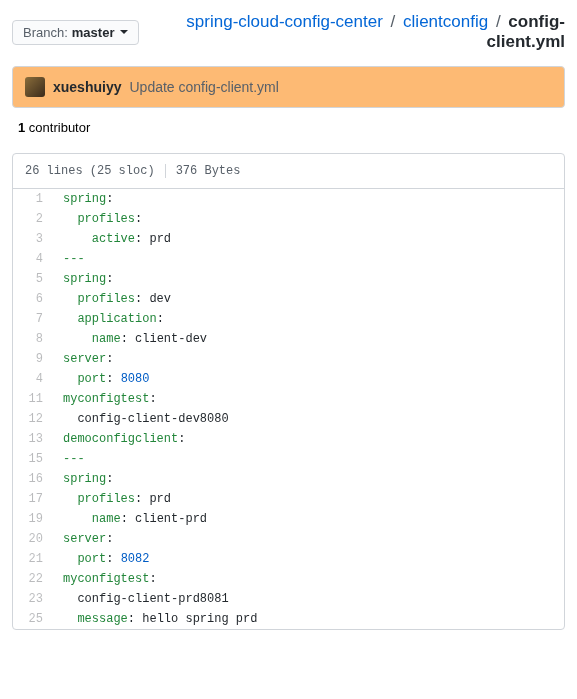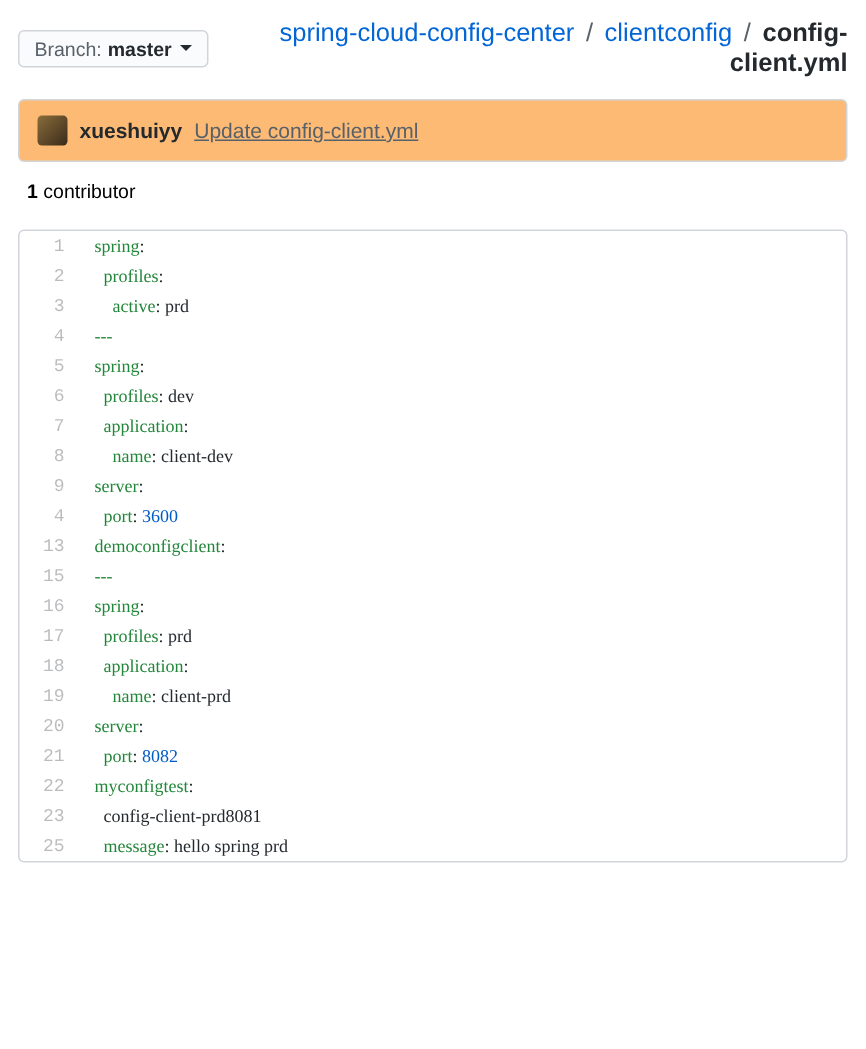--- a/index.html
+++ b/index.html
@@ -56,21 +56,21 @@
     gap: 8px;
     margin-bottom: 10px;
   }
   .avatar {
     width: 20px; height: 20px;
     background: linear-gradient(135deg,#8a6d3b,#3a2a1a);
     border-radius: 3px;
     display: inline-block;
   }
   .commit-author { font-weight: 600; color: #24292e; }
-  .commit-msg { color: #586069; text-decoration: underline; }
+  .commit-msg { color: #586069; }
   .contrib-row {
     padding: 2px 6px 18px;
     font-size: 13px;
   }
   .contrib-row .count { font-weight: 600; }
   .contrib-row a { color: #000000; text-decoration: none; }
   .file-box {
     border: 1px solid #d1d5da;
     border-radius: 4px;
   }
@@ -102,21 +102,20 @@
     padding: 0 10px;
     color: rgba(27,31,35,0.3);
     user-select: none;
     vertical-align: top;
   }
   td.line {
     padding: 0 10px;
     white-space: pre;
     vertical-align: top;
     color: #24292e;
-    font-family: Liberation Serif, serif;
   }
   .pl-ent { color: #22863a; }
   .pl-c1 { color: #005cc5; }
   .pl-s { color: #24292e; }
 </style>
 </head>
 <body>
 
 <div class="header-row">
   <button class="branch-btn">
@@ -140,20 +139,25 @@
 </div>
 
 <div class="contrib-row">
   <a>
     <span class="count">1</span>
     <span>contributor</span>
   </a>
 </div>
 
 <div class="file-box">
+  <div class="file-info">
+    <span>26 lines (25 sloc)</span>
+    <span class="divider"></span>
+    <span>376 Bytes</span>
+  </div>
   <table class="code">
     <tbody id="code-body">
         <tr>
           <td class="num">1</td>
           <td class="line"><span class="pl-ent">spring</span><span class="pl-s">:</span></td>
         </tr>
         <tr>
           <td class="num">2</td>
           <td class="line"><span class="pl-s">  </span><span class="pl-ent">profiles</span><span class="pl-s">:</span></td>
         </tr>
@@ -180,43 +184,47 @@
         <tr>
           <td class="num">8</td>
           <td class="line"><span class="pl-s">    </span><span class="pl-ent">name</span><span class="pl-s">: </span><span class="pl-s">client-dev</span></td>
         </tr>
         <tr>
           <td class="num">9</td>
           <td class="line"><span class="pl-ent">server</span><span class="pl-s">:</span></td>
         </tr>
         <tr>
           <td class="num">4</td>
-          <td class="line"><span class="pl-s">  </span><span class="pl-ent">port</span><span class="pl-s">: </span><span class="pl-c1">3600</span></td>
+          <td class="line"><span class="pl-s">  </span><span class="pl-ent">port</span><span class="pl-s">: </span><span class="pl-c1">8080</span></td>
+        </tr>
+        <tr>
+          <td class="num">11</td>
+          <td class="line"><span class="pl-ent">myconfigtest</span><span class="pl-s">:</span></td>
+        </tr>
+        <tr>
+          <td class="num">12</td>
+          <td class="line"><span class="pl-s">  </span><span class="pl-s">config-client-dev8080</span></td>
         </tr>
         <tr>
           <td class="num">13</td>
           <td class="line"><span class="pl-ent">democonfigclient</span><span class="pl-s">:</span></td>
         </tr>
         <tr>
           <td class="num">15</td>
           <td class="line"><span class="pl-ent">---</span></td>
         </tr>
         <tr>
           <td class="num">16</td>
           <td class="line"><span class="pl-ent">spring</span><span class="pl-s">:</span></td>
         </tr>
         <tr>
           <td class="num">17</td>
           <td class="line"><span class="pl-s">  </span><span class="pl-ent">profiles</span><span class="pl-s">: </span><span class="pl-s">prd</span></td>
         </tr>
         <tr>
-          <td class="num">18</td>
-          <td class="line"><span class="pl-s">  </span><span class="pl-ent">application</span><span class="pl-s">:</span></td>
-        </tr>
-        <tr>
           <td class="num">19</td>
           <td class="line"><span class="pl-s">    </span><span class="pl-ent">name</span><span class="pl-s">: </span><span class="pl-s">client-prd</span></td>
         </tr>
         <tr>
           <td class="num">20</td>
           <td class="line"><span class="pl-ent">server</span><span class="pl-s">:</span></td>
         </tr>
         <tr>
           <td class="num">21</td>
           <td class="line"><span class="pl-s">  </span><span class="pl-ent">port</span><span class="pl-s">: </span><span class="pl-c1">8082</span></td>

